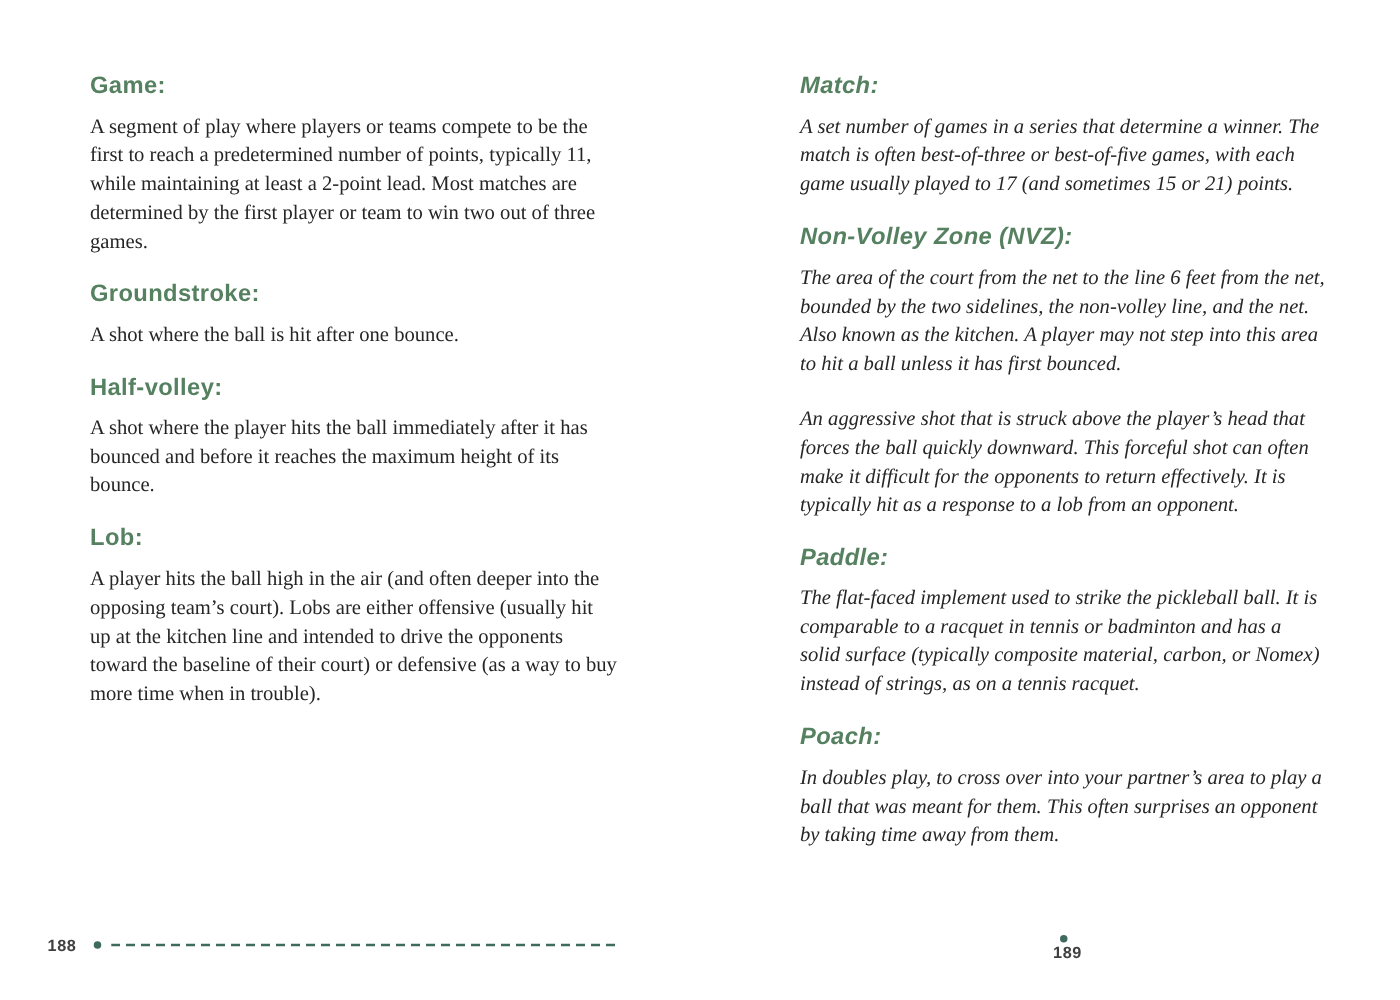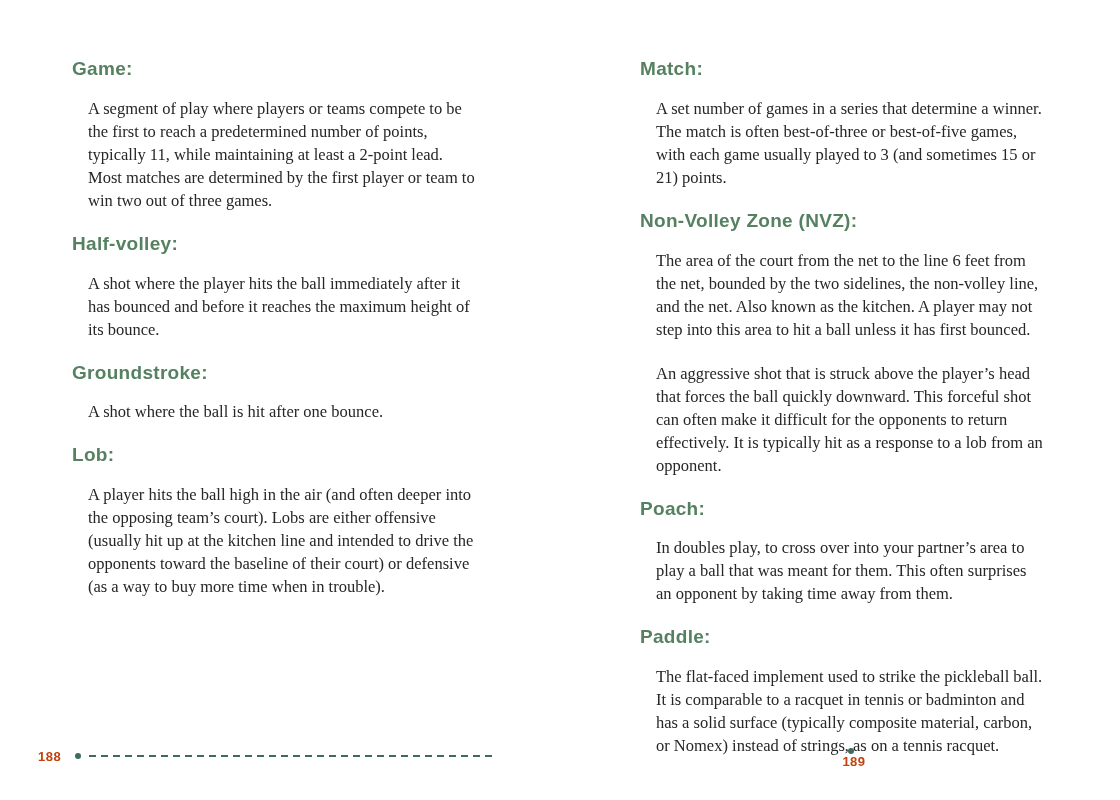--- a/index.html
+++ b/index.html
@@ -22,54 +22,54 @@
     box-sizing: border-box;
   }
   .page-left  { left: 0;    width: 560px; }
   .page-right { left: 560px; width: 560px; }
 
   .terms {
     position: absolute;
     top: 58px;
   }
   .page-left  .terms { left: 72px;  width: 422px; }
-  .page-right .terms { left: 80px;  width: 420px; }
+  .page-right .terms { left: 80px;  width: 420px; font-style: italic; }
 
   .entry { margin-bottom: 21px; }
 
   .term-heading {
     font-family: "Liberation Sans", sans-serif;
     font-weight: 700;
     font-size: 19px;
     line-height: 1.2;
     color: #568161;
     letter-spacing: 0.3px;
     margin: 0 0 8px 0;
   }
   .term-def {
     font-size: 16.5px;
     line-height: 23px;
     color: #262626;
-    margin: 16px;
+    margin: 0;
   }
 
   .page-footer {
     position: absolute;
     top: 748px;
     left: 0;
     right: 0;
     height: 16px;
     display: flex;
     align-items: center;
     font-family: "Liberation Sans", sans-serif;
   }
   .page-num {
     font-size: 13px;
     font-weight: 700;
-    color: #c2410c;
+    color: #404040;
     letter-spacing: 0.5px;
   }
   .page-left  .page-footer { padding-left: 38px;  padding-right: 66px; }
   .page-right .page-footer { padding-left: 66px;  padding-right: 38px; flex-direction: column; }
 
   .footer-dot {
     width: 6px;
     height: 6px;
     border-radius: 50%;
     background: #3f6b5f;
@@ -95,59 +95,59 @@
 
 <div class="spread">
 
   <section class="page page-left">
     <div class="terms">
         <div class="entry">
           <h3 class="term-heading">Game:</h3>
           <p class="term-def">A segment of play where players or teams compete to be the first to reach a predetermined number of points, typically 11, while maintaining at least a 2-point lead. Most matches are determined by the first player or team to win two out of three games.</p>
         </div>
         <div class="entry">
+          <h3 class="term-heading">Groundstroke:</h3>
+          <p class="term-def">A shot where the ball is hit after one bounce.</p>
+        </div>
+        <div class="entry">
           <h3 class="term-heading">Half-volley:</h3>
           <p class="term-def">A shot where the player hits the ball immediately after it has bounced and before it reaches the maximum height of its bounce.</p>
-        </div>
-        <div class="entry">
-          <h3 class="term-heading">Groundstroke:</h3>
-          <p class="term-def">A shot where the ball is hit after one bounce.</p>
         </div>
         <div class="entry">
           <h3 class="term-heading">Lob:</h3>
           <p class="term-def">A player hits the ball high in the air (and often deeper into the opposing team’s court). Lobs are either offensive (usually hit up at the kitchen line and intended to drive the opponents toward the baseline of their court) or defensive (as a way to buy more time when in trouble).</p>
         </div>
       </div>
     <footer class="page-footer">
       <span class="page-num">188</span>
       <span class="footer-dot"></span>
       <span class="footer-dashes"></span>
     </footer>
   </section>
 
   <section class="page page-right">
     <div class="terms">
         <div class="entry">
           <h3 class="term-heading">Match:</h3>
-          <p class="term-def">A set number of games in a series that determine a winner. The match is often best-of-three or best-of-five games, with each game usually played to 3 (and sometimes 15 or 21) points.</p>
+          <p class="term-def">A set number of games in a series that determine a winner. The match is often best-of-three or best-of-five games, with each game usually played to 17 (and sometimes 15 or 21) points.</p>
         </div>
         <div class="entry">
           <h3 class="term-heading">Non-Volley Zone (NVZ):</h3>
           <p class="term-def">The area of the court from the net to the line 6 feet from the net, bounded by the two sidelines, the non-volley line, and the net. Also known as the kitchen. A player may not step into this area to hit a ball unless it has first bounced.</p>
         </div>
         <div class="entry">
           <p class="term-def">An aggressive shot that is struck above the player’s head that forces the ball quickly downward. This forceful shot can often make it difficult for the opponents to return effectively. It is typically hit as a response to a lob from an opponent.</p>
         </div>
         <div class="entry">
+          <h3 class="term-heading">Paddle:</h3>
+          <p class="term-def">The flat-faced implement used to strike the pickleball ball. It is comparable to a racquet in tennis or badminton and has a solid surface (typically composite material, carbon, or Nomex) instead of strings, as on a tennis racquet.</p>
+        </div>
+        <div class="entry">
           <h3 class="term-heading">Poach:</h3>
           <p class="term-def">In doubles play, to cross over into your partner’s area to play a ball that was meant for them. This often surprises an opponent by taking time away from them.</p>
-        </div>
-        <div class="entry">
-          <h3 class="term-heading">Paddle:</h3>
-          <p class="term-def">The flat-faced implement used to strike the pickleball ball. It is comparable to a racquet in tennis or badminton and has a solid surface (typically composite material, carbon, or Nomex) instead of strings, as on a tennis racquet.</p>
         </div>
       </div>
     <footer class="page-footer">
       <span class="footer-dashes"></span>
       <span class="footer-dot"></span>
       <span class="page-num">189</span>
     </footer>
   </section>
 
 </div>

